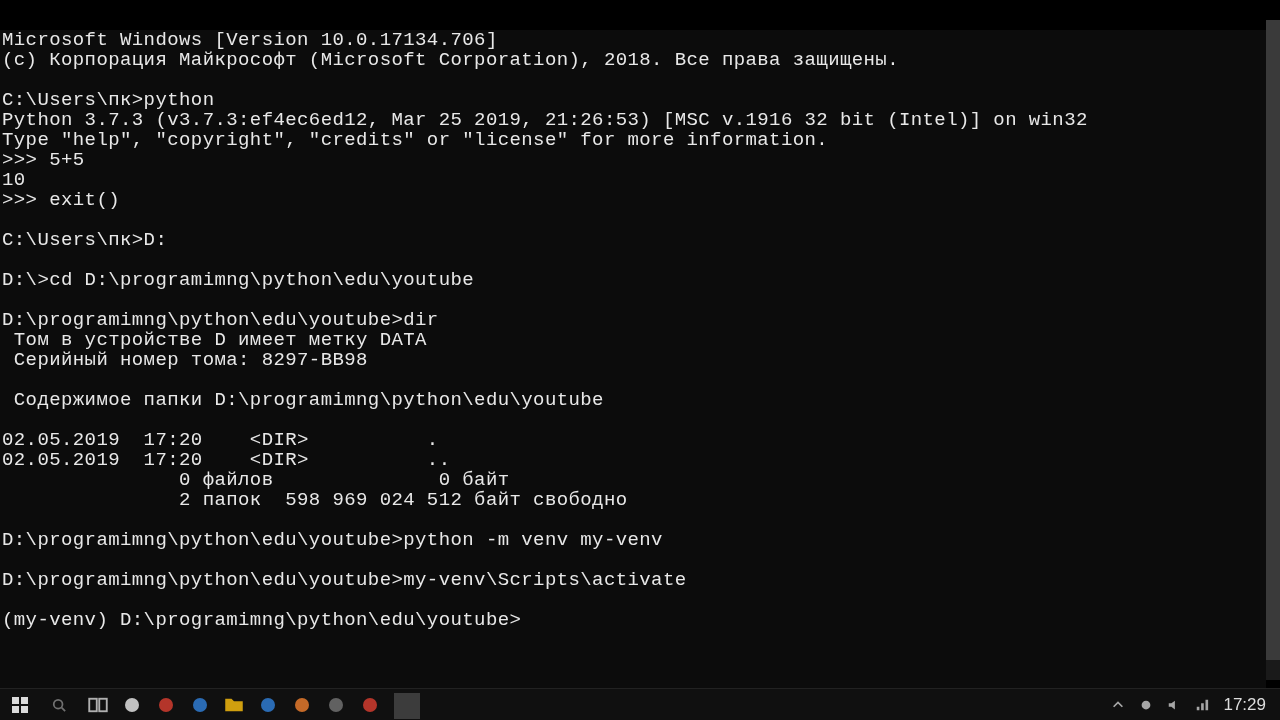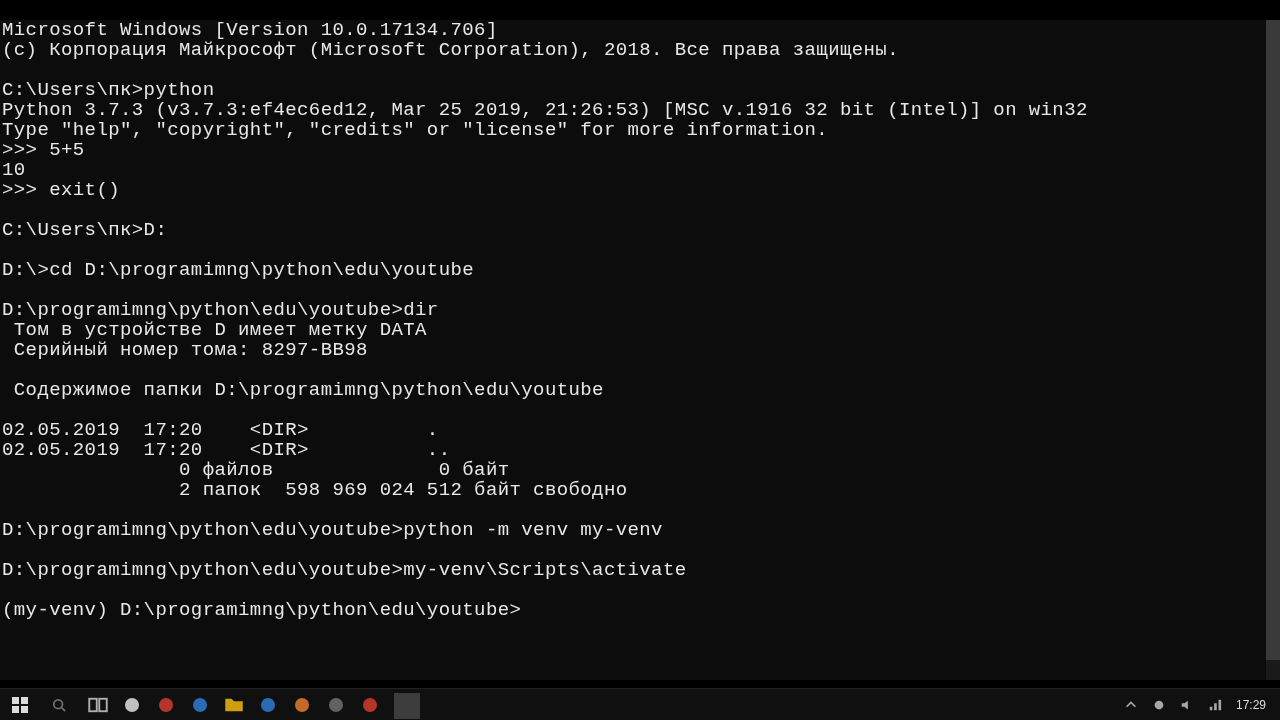--- a/index.html
+++ b/index.html
@@ -1,19 +1,19 @@
 <!DOCTYPE html>
 <html><head>
 <meta charset="utf-8">
 <style>
   * { margin: 0; padding: 0; box-sizing: border-box; }
   html, body { width: 1280px; height: 720px; overflow: hidden; background: #000; font-family: Consolas, 'Courier New', monospace; }
   .terminal {
     position: absolute;
-    top: 20px;
+    top: 30px;
     left: 0;
     width: 1266px;
     height: 660px;
     background: #0c0c0c;
     color: #e8e8e8;
     font-size: 19px;
     line-height: 20px;
     padding: 0 2px;
     overflow: hidden;
     white-space: pre;
@@ -45,21 +45,21 @@
     align-items: flex-start;
     color: #fff;
     border-top: 1px solid #222;
   }
   .taskbar-left { display: flex; align-items: center; height: 100%; gap: 14px; padding-left: 10px; }
   .tb-icon { width: 20px; height: 20px; display: flex; align-items: center; justify-content: center; font-size: 14px; opacity: 0.85; }
   .tb-circle { width: 14px; height: 14px; border-radius: 50%; }
   .win-icon svg { width: 16px; height: 16px; fill: #fff; }
   .active-app { background: #444; width: 26px; height: 26px; margin-top:2px; }
   .taskbar-right { margin-left: auto; display: flex; align-items: center; gap: 14px; padding-right: 14px; height: 100%; }
-  .clock { font-size: 12px; font-family: 'Segoe UI', sans-serif; color: #ddd; text-align:right; line-height:12px;}
+  .clock { font-size: 17px; font-family: 'Segoe UI', sans-serif; color: #ddd; text-align:right; line-height:12px;}
   .tray-icon { width:14px; height:14px; opacity:0.8;}
   .search-box { display:flex; align-items:center; gap:6px; font-size:12px; font-family:'Segoe UI',sans-serif; color:#888; padding:0 8px;}
 </style>
 </head>
 <body>
 
 <div class="terminal">Microsoft Windows [Version 10.0.17134.706]
 (c) Корпорация Майкрософт (Microsoft Corporation), 2018. Все права защищены.
 
 C:\Users\пк&gt;python

